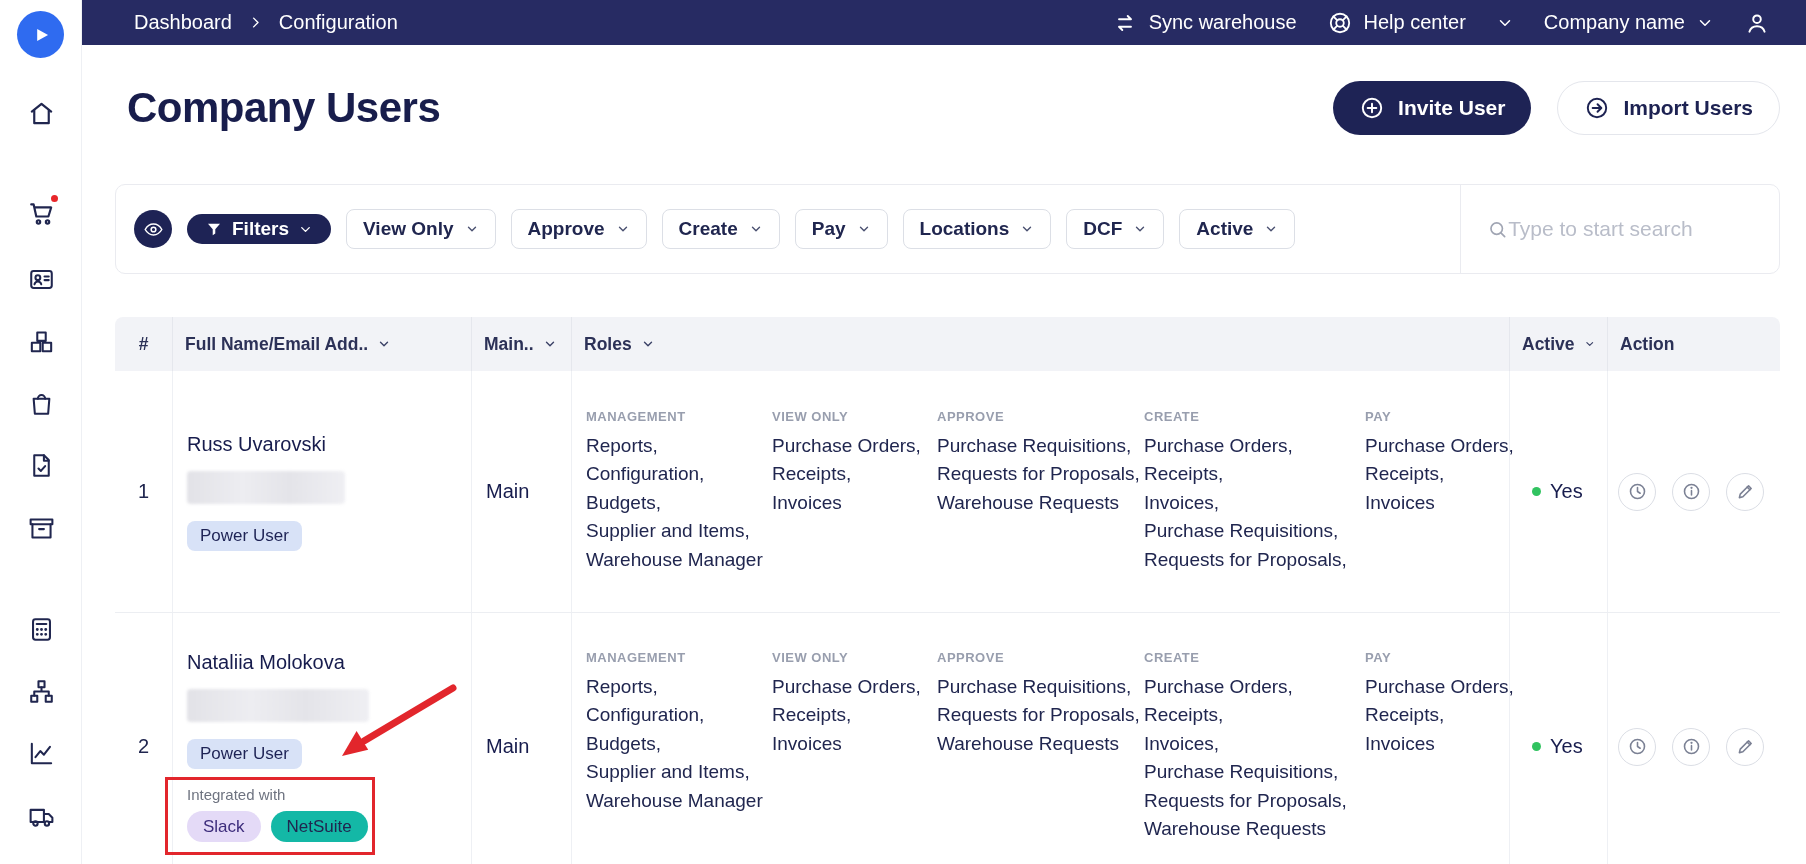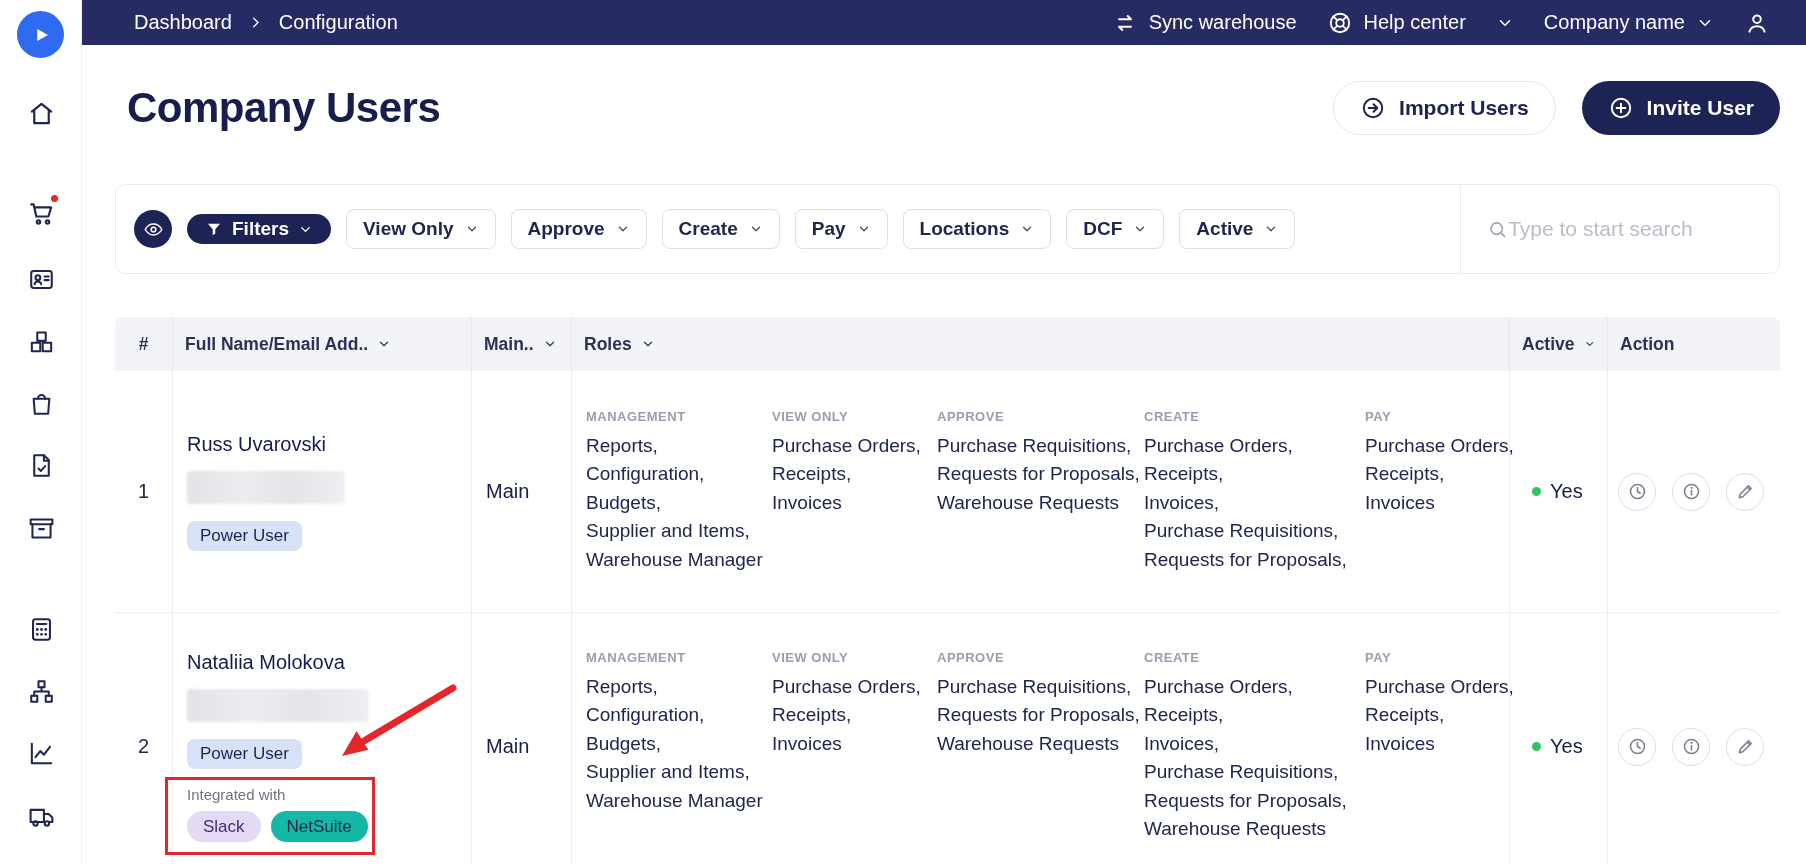--- a/index.html
+++ b/index.html
@@ -207,33 +207,33 @@
         <svg width="26" height="26" viewBox="0 0 24 24" fill="none" stroke="#ffffff" stroke-width="1.8" stroke-linecap="round" stroke-linejoin="round">
             <circle cx="12" cy="8.5" r="3.5"></circle>
             <path d="M5 20c1-3.5 3.8-5 7-5s6 1.5 7 5"></path>
           </svg>
       </button>
     </div>
   </header>
 
   <h1 class="page-title">Company Users</h1>
   <div class="header-buttons">
+    <button class="btn btn-primary">
+      <svg width="26" height="26" viewBox="0 0 24 24" fill="none" stroke="#ffffff" stroke-width="1.8" stroke-linecap="round" stroke-linejoin="round">
+          <circle cx="12" cy="12" r="8.5"></circle>
+          <path d="M12 8v8M8 12h8"></path>
+        </svg>
+      <span>Invite User</span>
+    </button>
     <button class="btn btn-outline">
       <svg width="26" height="26" viewBox="0 0 24 24" fill="none" stroke="#1d2252" stroke-width="1.8" stroke-linecap="round" stroke-linejoin="round">
           <circle cx="12" cy="12" r="8.5"></circle>
           <path d="M8 12h7M12.5 8.5L16 12l-3.5 3.5"></path>
         </svg>
       <span>Import Users</span>
-    </button>
-    <button class="btn btn-primary">
-      <svg width="26" height="26" viewBox="0 0 24 24" fill="none" stroke="#ffffff" stroke-width="1.8" stroke-linecap="round" stroke-linejoin="round">
-          <circle cx="12" cy="12" r="8.5"></circle>
-          <path d="M12 8v8M8 12h8"></path>
-        </svg>
-      <span>Invite User</span>
     </button>
   </div>
 
   <div class="filter-bar">
     <div class="filters-section">
       <button class="eye-btn">
         <svg width="21" height="21" viewBox="0 0 24 24" fill="none" stroke="#ffffff" stroke-width="1.7" stroke-linecap="round" stroke-linejoin="round">
             <path d="M2.5 12S6 5.8 12 5.8 21.5 12 21.5 12 18 18.2 12 18.2 2.5 12 2.5 12z"></path>
             <circle cx="12" cy="12" r="2.7"></circle>
           </svg>

